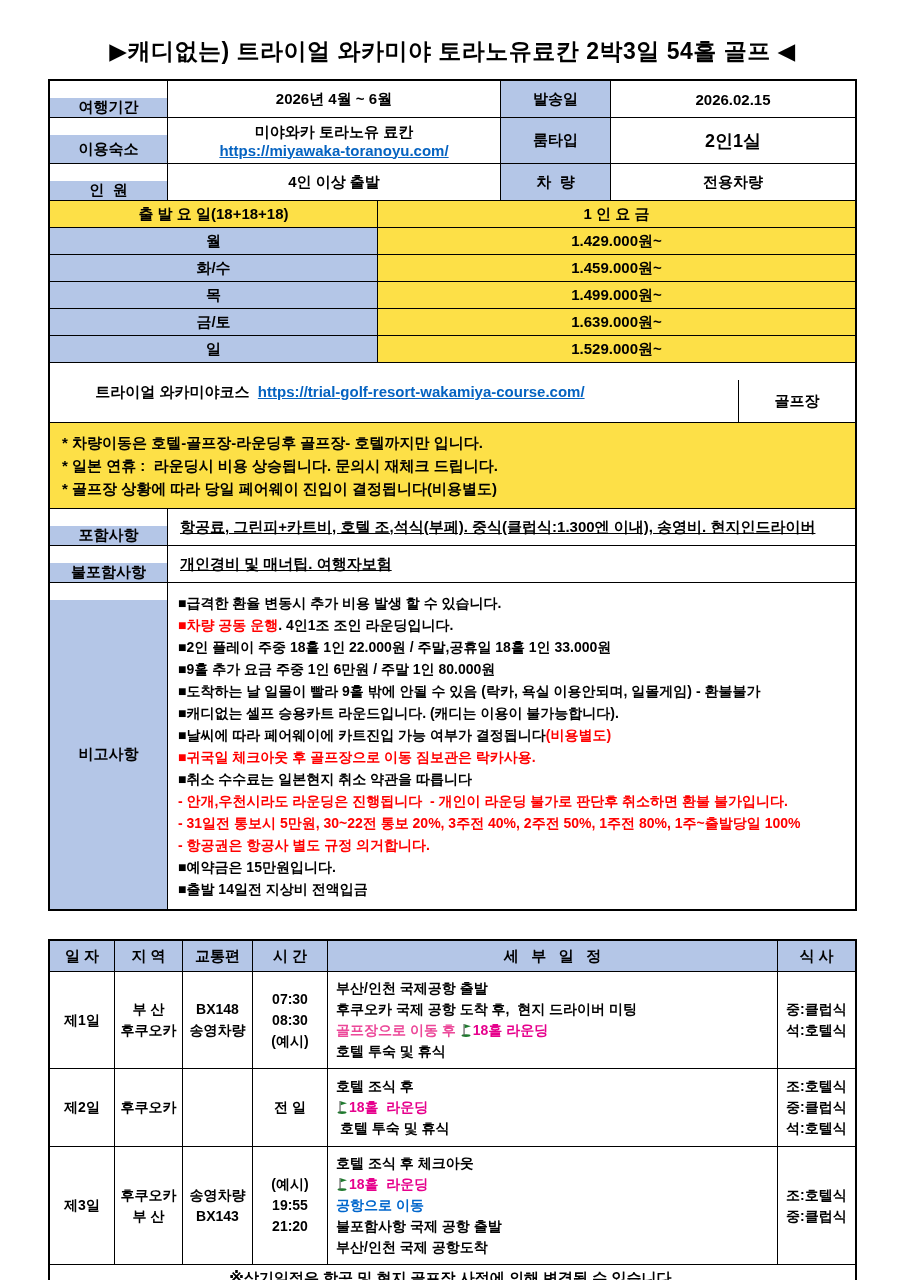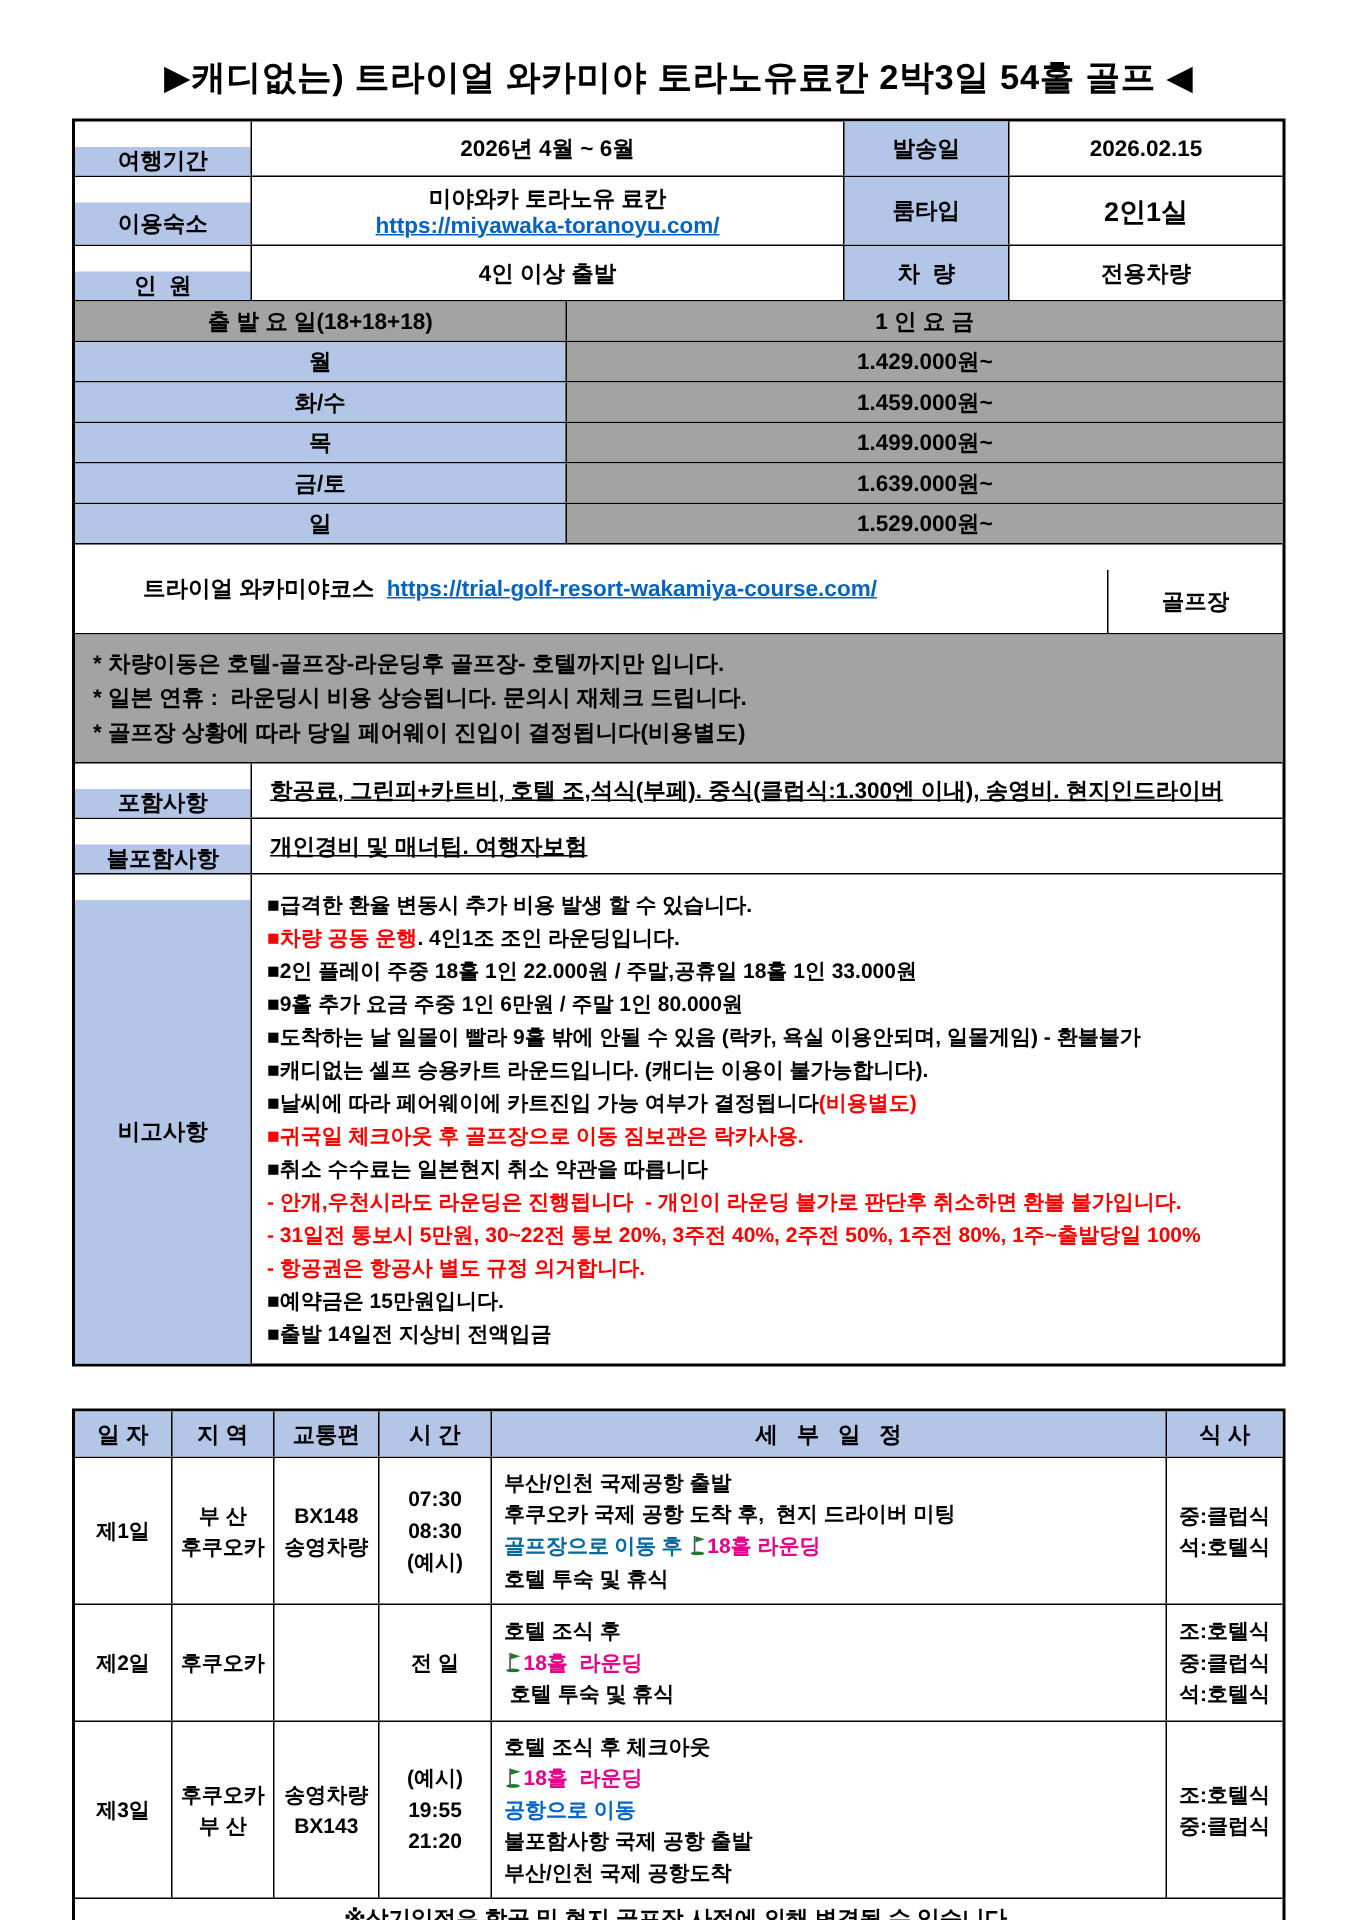--- a/index.html
+++ b/index.html
@@ -18,25 +18,25 @@
   .row { display:flex; border-top:1px solid #000; align-items:stretch; }
   .row:first-child { border-top:none; }
   .cell {
     border-left:1px solid #000; display:flex; flex-direction:column;
     justify-content:center; font-size:15px; white-space:pre-wrap;
   }
   .cell:first-child { border-left:none; }
   .ctr { align-items:center; text-align:center; }
   .lft { align-items:flex-start; text-align:left; padding-left:12px; padding-right:8px; }
   .blue { background:#b4c6e7; }
-  .yellow { background:#a3a3a3; }
+  .yellow { background:#fde047; }
 
   
   .cw-label { width:117px;margin-top:17px; }
-  .cw-val   { width:395px; }
+  .cw-val   { width:333px; }
   .cw-label2{ width:110px; }
   .cw-val2  { flex:1; }
   .cw-day   { width:327px; }
   .cw-price { flex:1; }
   .cw-full  { flex:1; }
 
   .h36 { min-height:36px; }
   .h46 { min-height:46px; }
   .h34 { min-height:34px; }
   .h27 { min-height:27px; }
@@ -166,21 +166,21 @@
     <div class="cell blue ctr it-time"><span>시 간</span></div>
     <div class="cell blue ctr it-detail"><span>세   부   일   정</span></div>
     <div class="cell blue ctr it-meal"><span>식 사</span></div>
   </div>
 
   <div class="row it-r1">
     <div class="cell ctr it-day it-cell"><span>제1일</span></div>
     <div class="cell ctr it-region it-cell"><div class="line"><span>부 산</span></div><div class="line"><span>후쿠오카</span></div></div>
     <div class="cell ctr it-trans it-cell"><div class="line"><span>BX148</span></div><div class="line"><span>송영차량</span></div></div>
     <div class="cell ctr it-time it-cell"><div class="line"><span>07:30</span></div><div class="line"><span>08:30</span></div><div class="line"><span>(예시)</span></div></div>
-    <div class="cell it-detail it-cell"><div class="line"><span>부산/인천 국제공항 출발</span></div><div class="line"><span>후쿠오카 국제 공항 도착 후,  현지 드라이버 미팅</span></div><div class="line"><span style="color: #0369a1; font-family: Liberation Serif, serif;">골프장으로 이동 후 </span><span class="inline-icon"><svg viewBox="0 0 12 14" xmlns="http://www.w3.org/2000/svg">
+    <div class="cell it-detail it-cell"><div class="line"><span>부산/인천 국제공항 출발</span></div><div class="line"><span>후쿠오카 국제 공항 도착 후,  현지 드라이버 미팅</span></div><div class="line"><span style="color: #ec4899;">골프장으로 이동 후 </span><span class="inline-icon"><svg viewBox="0 0 12 14" xmlns="http://www.w3.org/2000/svg">
               <ellipse cx="5.5" cy="12.6" rx="4.5" ry="1.3" fill="#1f7a2e"></ellipse>
               <rect x="3" y="1" width="1.1" height="11.5" fill="#555"></rect>
               <path d="M4.1 1.2 L10.5 3.2 L4.1 5.2 Z" fill="#1f7a2e"></path>
             </svg></span><span style="color: rgb(230, 0, 140);">18홀 라운딩</span></div><div class="line"><span>호텔 투숙 및 휴식</span></div></div>
     <div class="cell it-meal it-cell"><div class="line"><span>중:클럽식</span></div><div class="line"><span>석:호텔식</span></div></div>
   </div>
 
   <div class="row it-r2">
     <div class="cell ctr it-day it-cell"><span>제2일</span></div>
     <div class="cell ctr it-region it-cell"><div class="line"><span>후쿠오카</span></div></div>

